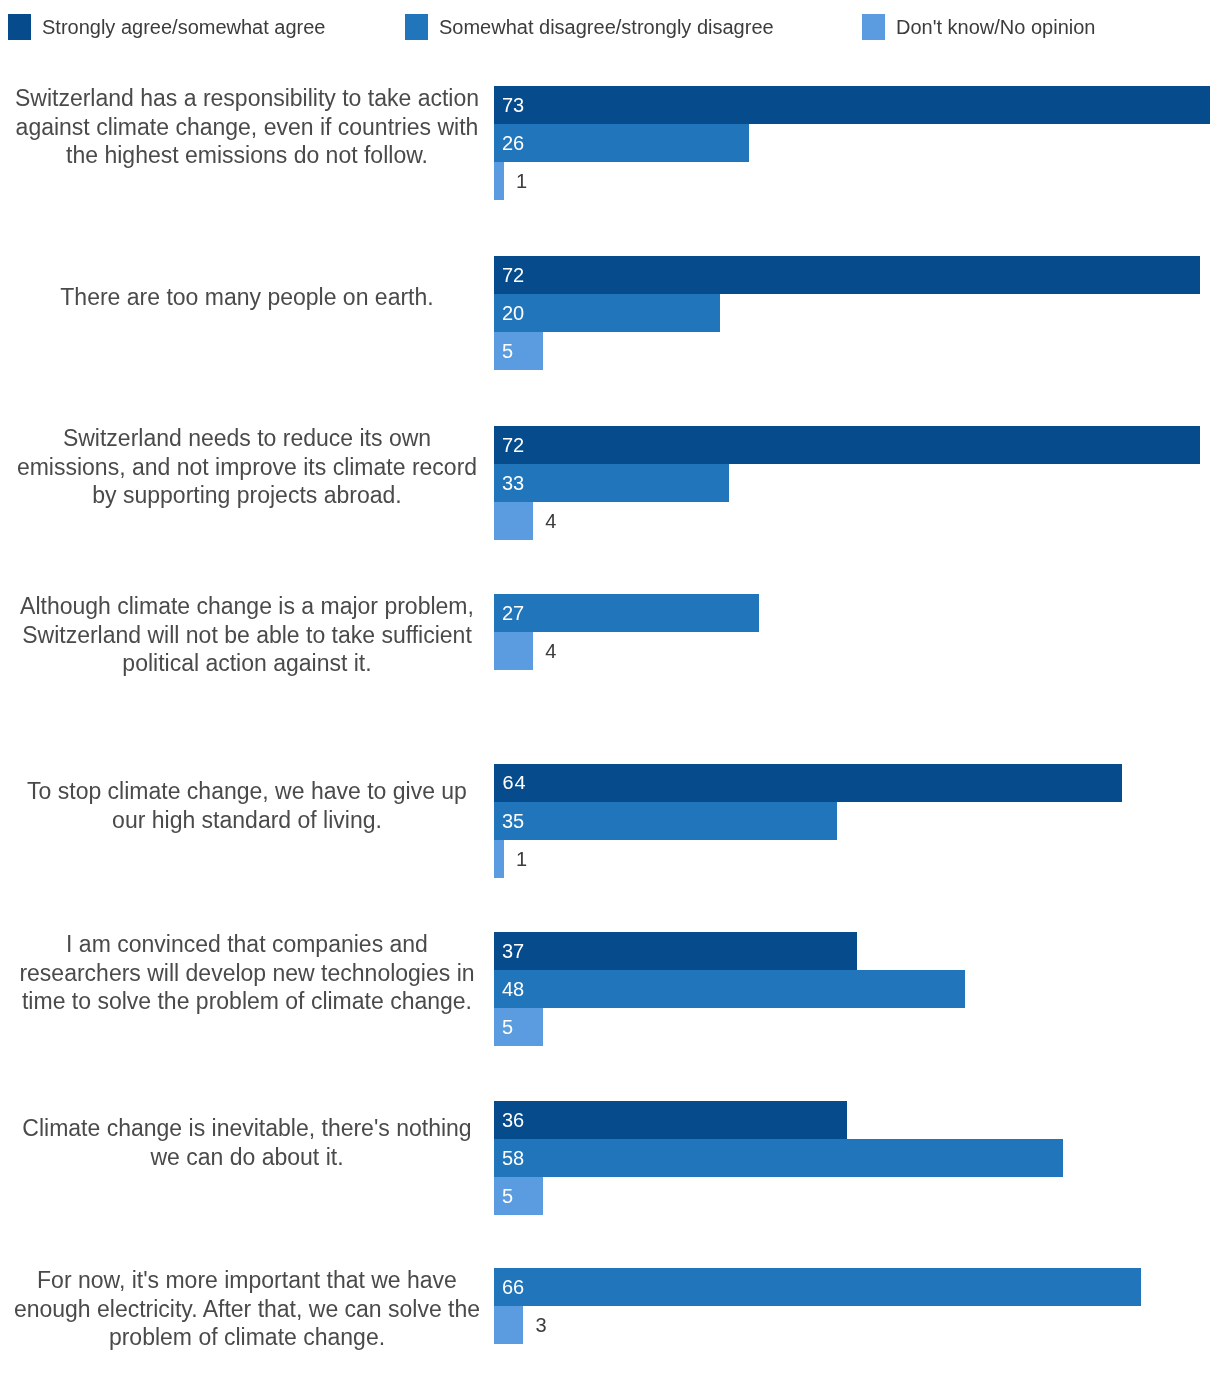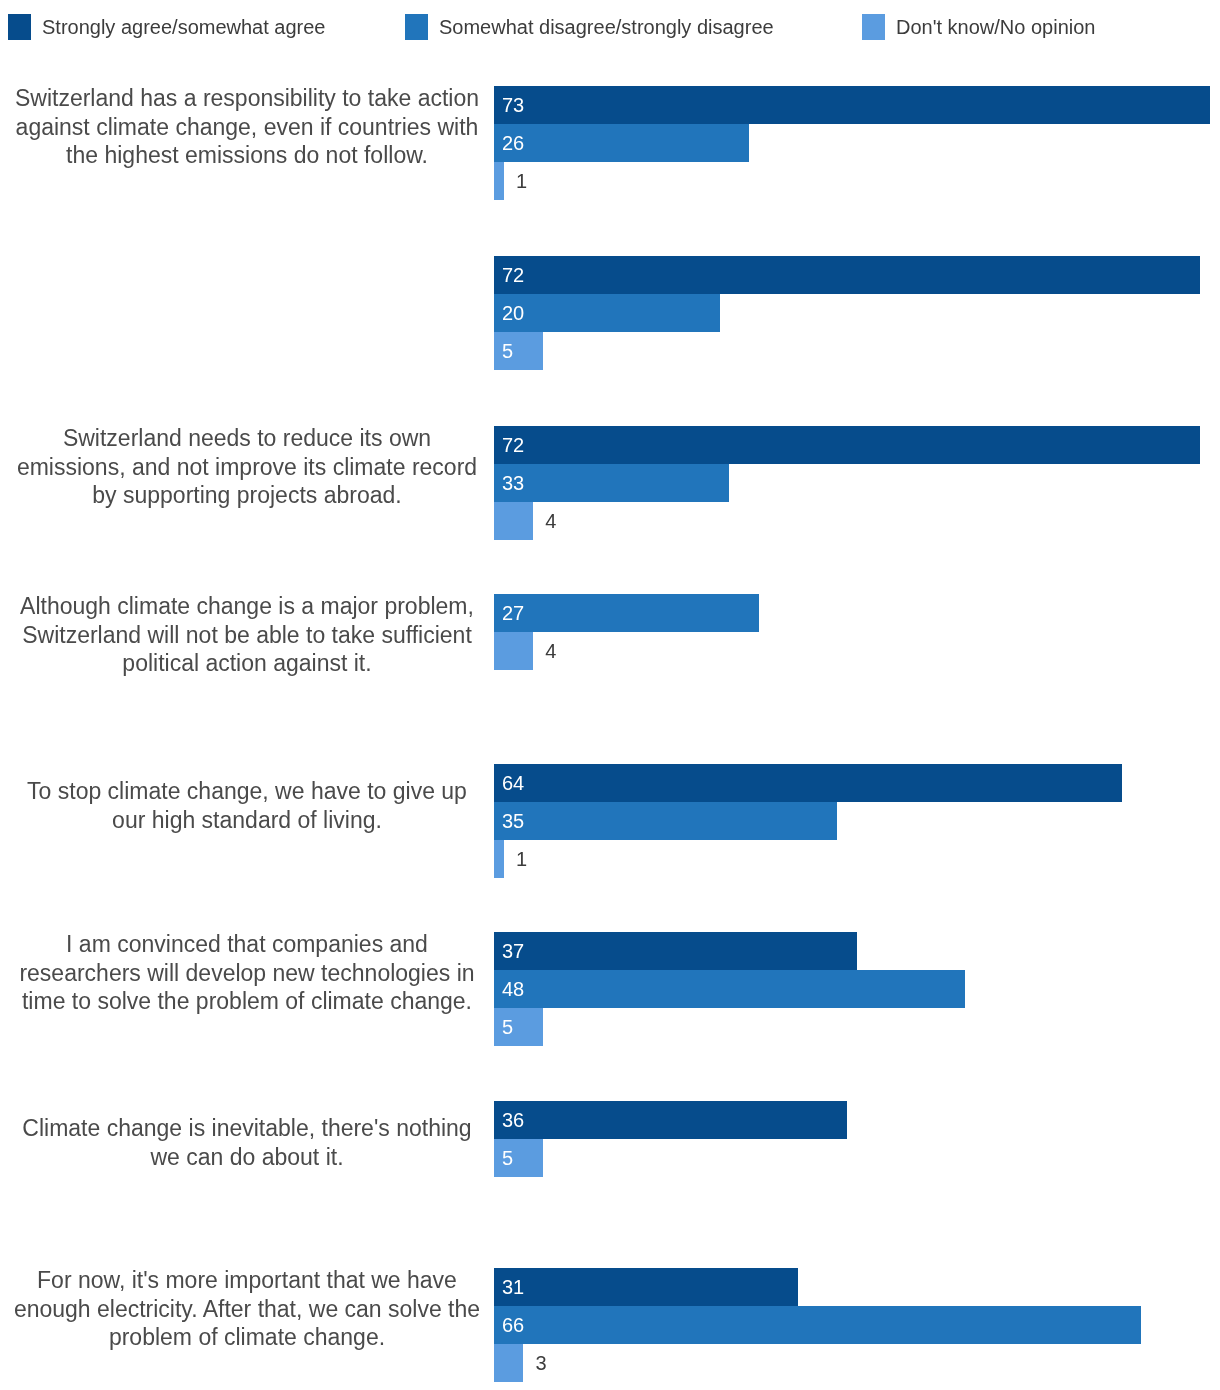--- a/index.html
+++ b/index.html
@@ -130,20 +130,21 @@
           <div class="bar" title="Somewhat disagree/strongly disagree" style="width: 255.06px; background: rgb(33, 117, 187);"></div>
           <span class="bar-value" style="left: 8px;">26</span>
         </div>
         <div class="bar-row">
           <div class="bar" title="Don't know/No opinion" style="width: 10px; background: rgb(91, 156, 224);"></div>
           <span class="bar-value outside" style="left: 22px;">1</span>
         </div>
       </div>
     </div>
     <div class="qgroup" style="top: 240px;">
+      <div class="qlabel">There are too many people on earth.</div>
       <div class="bars">
         <div class="bar-row">
           <div class="bar" title="Strongly agree/somewhat agree" style="width: 706.32px; background: rgb(6, 76, 140);"></div>
           <span class="bar-value" style="left: 8px;">72</span>
         </div>
         <div class="bar-row">
           <div class="bar" title="Somewhat disagree/strongly disagree" style="width: 225.63px; background: rgb(33, 117, 187);"></div>
           <span class="bar-value" style="left: 8px;">20</span>
         </div>
         <div class="bar-row">
@@ -180,21 +181,21 @@
           <div class="bar" title="Don't know/No opinion" style="width: 39.24px; background: rgb(91, 156, 224);"></div>
           <span class="bar-value outside" style="left: 51.24px;">4</span>
         </div>
       </div>
     </div>
     <div class="qgroup" style="top: 748px;">
       <div class="qlabel">To stop climate change, we have to give up our high standard of living.</div>
       <div class="bars">
         <div class="bar-row">
           <div class="bar" title="Strongly agree/somewhat agree" style="width: 627.84px; background: rgb(6, 76, 140);"></div>
-          <span class="bar-value" style="left: 8px;">64</span>
+          <span class="bar-value" style="left: 8px; font-family: Liberation Mono, monospace;">64</span>
         </div>
         <div class="bar-row">
           <div class="bar" title="Somewhat disagree/strongly disagree" style="width: 343.35px; background: rgb(33, 117, 187);"></div>
           <span class="bar-value" style="left: 8px;">35</span>
         </div>
         <div class="bar-row">
           <div class="bar" title="Don't know/No opinion" style="width: 10px; background: rgb(91, 156, 224);"></div>
           <span class="bar-value outside" style="left: 22px;">1</span>
         </div>
       </div>
@@ -217,33 +218,33 @@
       </div>
     </div>
     <div class="qgroup" style="top: 1085px;">
       <div class="qlabel">Climate change is inevitable, there's nothing we can do about it.</div>
       <div class="bars">
         <div class="bar-row">
           <div class="bar" title="Strongly agree/somewhat agree" style="width: 353.16px; background: rgb(6, 76, 140);"></div>
           <span class="bar-value" style="left: 8px;">36</span>
         </div>
         <div class="bar-row">
+          <div class="bar" title="Somewhat disagree/strongly disagree" style="width: 568.98px; background: rgb(33, 117, 187);"></div>
+          <span class="bar-value" style="left: 8px;">58</span>
+        </div>
+        <div class="bar-row">
           <div class="bar" title="Don't know/No opinion" style="width: 49.05px; background: rgb(91, 156, 224);"></div>
           <span class="bar-value" style="left: 8px;">5</span>
         </div>
       </div>
     </div>
     <div class="qgroup" style="top: 1252px;">
       <div class="qlabel">For now, it's more important that we have enough electricity. After that, we can solve the problem of climate change.</div>
       <div class="bars">
         <div class="bar-row">
-          <div class="bar" title="Strongly agree/somewhat agree" style="width: 304.11px; background: rgb(6, 76, 140);"></div>
-          <span class="bar-value" style="left: 8px;">31</span>
-        </div>
-        <div class="bar-row">
           <div class="bar" title="Somewhat disagree/strongly disagree" style="width: 647.46px; background: rgb(33, 117, 187);"></div>
           <span class="bar-value" style="left: 8px;">66</span>
         </div>
         <div class="bar-row">
           <div class="bar" title="Don't know/No opinion" style="width: 29.43px; background: rgb(91, 156, 224);"></div>
           <span class="bar-value outside" style="left: 41.43px;">3</span>
         </div>
       </div>
     </div>
   </div>

